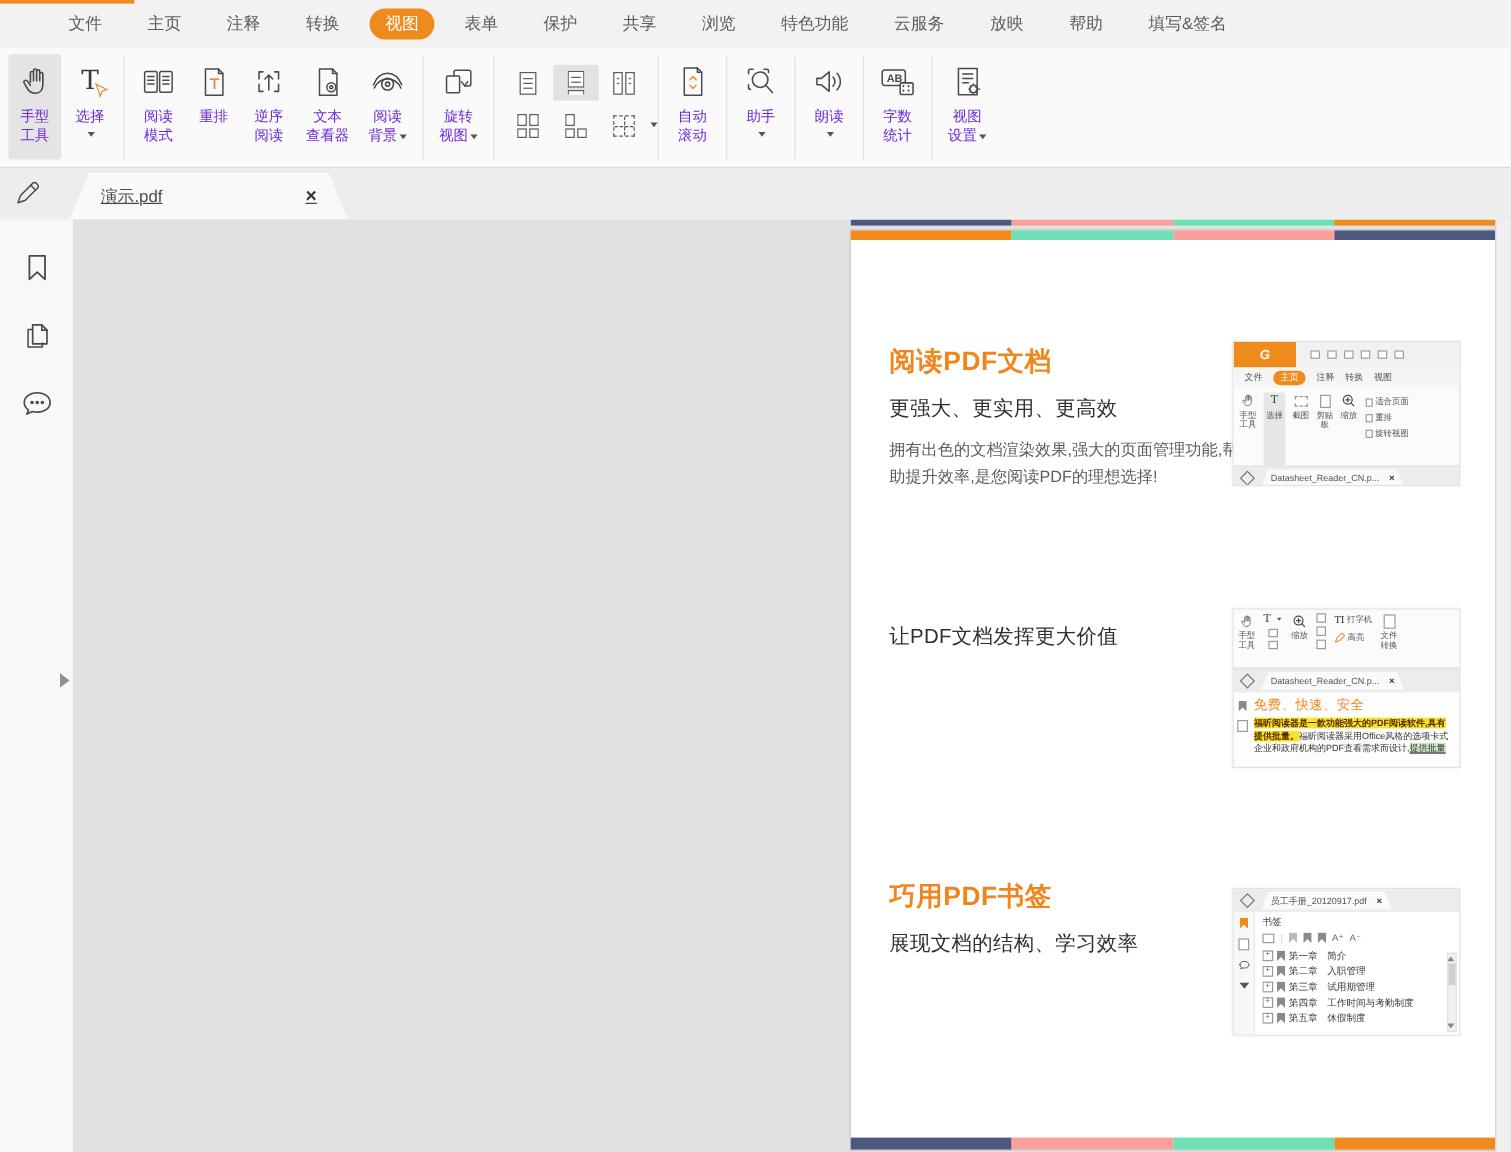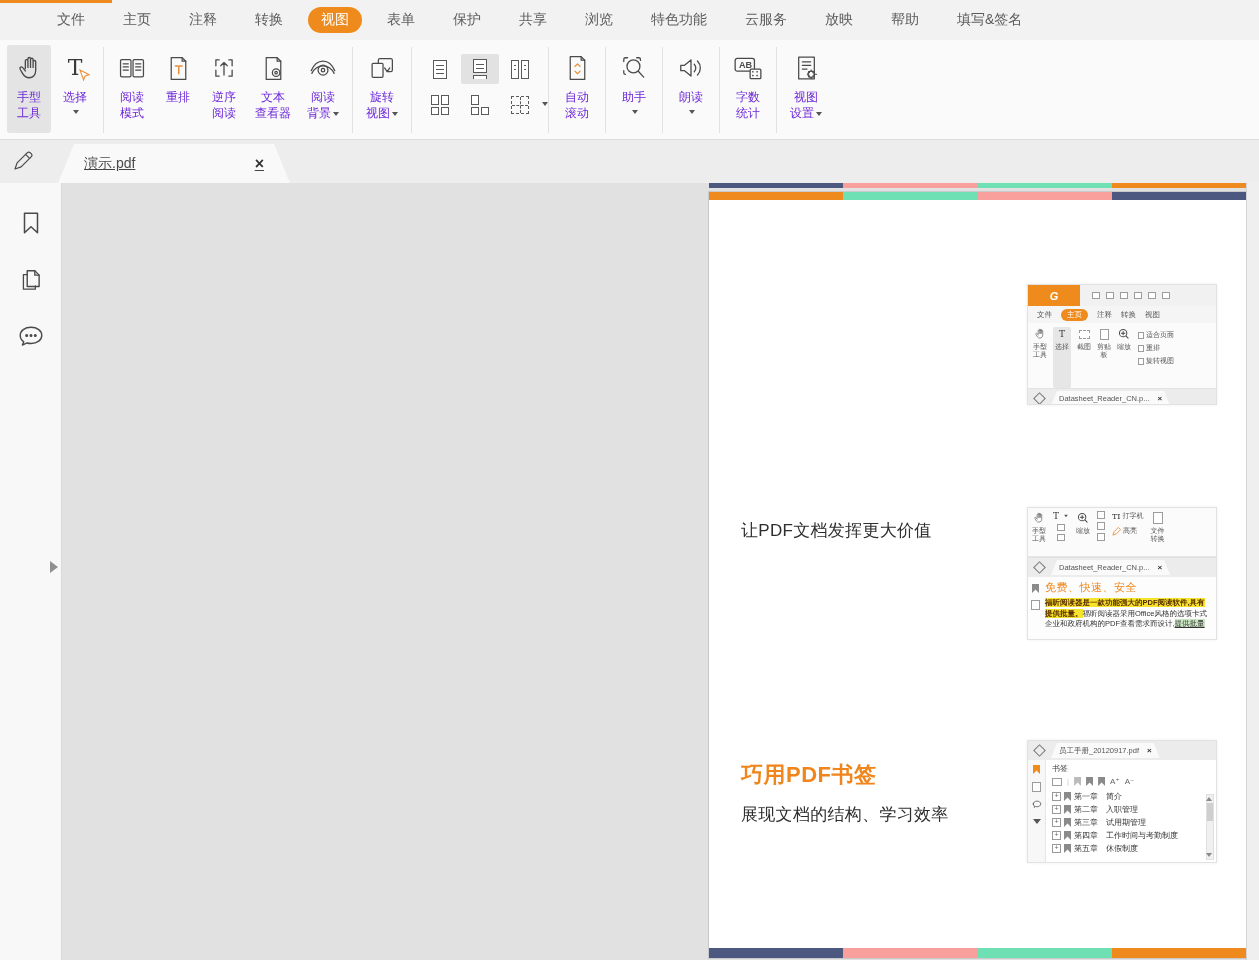--- a/index.html
+++ b/index.html
@@ -436,20 +436,25 @@
       </div>
 
       <div class="page">
         <div class="stripe top">
           <div style="background: rgb(239, 139, 30);"></div>
             <div style="background: rgb(111, 223, 180);"></div>
           <div style="background: rgb(249, 160, 157);"></div>
             <div style="background: rgb(76, 88, 128);"></div>
         </div>
 
+        <div class="sec" style="top:94px">
+          <div class="sec-title">阅读PDF文档</div>
+          <div class="sec-sub">更强大、更实用、更高效</div>
+          <div class="sec-body">拥有出色的文档渲染效果,强大的页面管理功能,帮助提升效率,是您阅读PDF的理想选择!</div>
+        </div>
 
         <div class="thumb" style="top:92px;height:121px">
           <div class="t1-titlebar">
             <div class="t1-logo">G</div>
             <div class="t1-winicons">
               <span class="mbx"></span>
                 <span class="mbx"></span>
                 <span class="mbx"></span>
                 <span class="mbx"></span>
                 <span class="mbx"></span>
@@ -594,21 +599,21 @@
             </div>
             <div class="t2-content">
               <div class="t2-head">免费、快速、安全</div>
               <div class="t2-line"><span class="hl-y" style="background: rgb(246, 227, 43);">福昕阅读器是一款功能强大的PDF阅读软件,具有</span></div>
               <div class="t2-line"><span class="hl-y" style="background: rgb(246, 227, 43);">提供批量。</span><span>福昕阅读器采用Office风格的选项卡式</span></div>
               <div class="t2-line"><span>企业和政府机构的PDF查看需求而设计,</span><span class="hl-g" style="background: rgb(203, 230, 195);">提供批量</span></div>
             </div>
           </div>
         </div>
 
-        <div class="sec" style="top:568px">
+        <div class="sec" style="top:540px">
           <div class="sec-title">巧用PDF书签</div>
           <div class="sec-sub">展现文档的结构、学习效率</div>
         </div>
 
         <div class="thumb" style="top:548px;height:123px">
           <div class="t-tabrow" style="border-top:none">
             <span class="mini-pencil"></span>
             <span class="mini-tab">
                 <span>员工手册_20120917.pdf</span>
                 <span class="mini-x">×</span>

